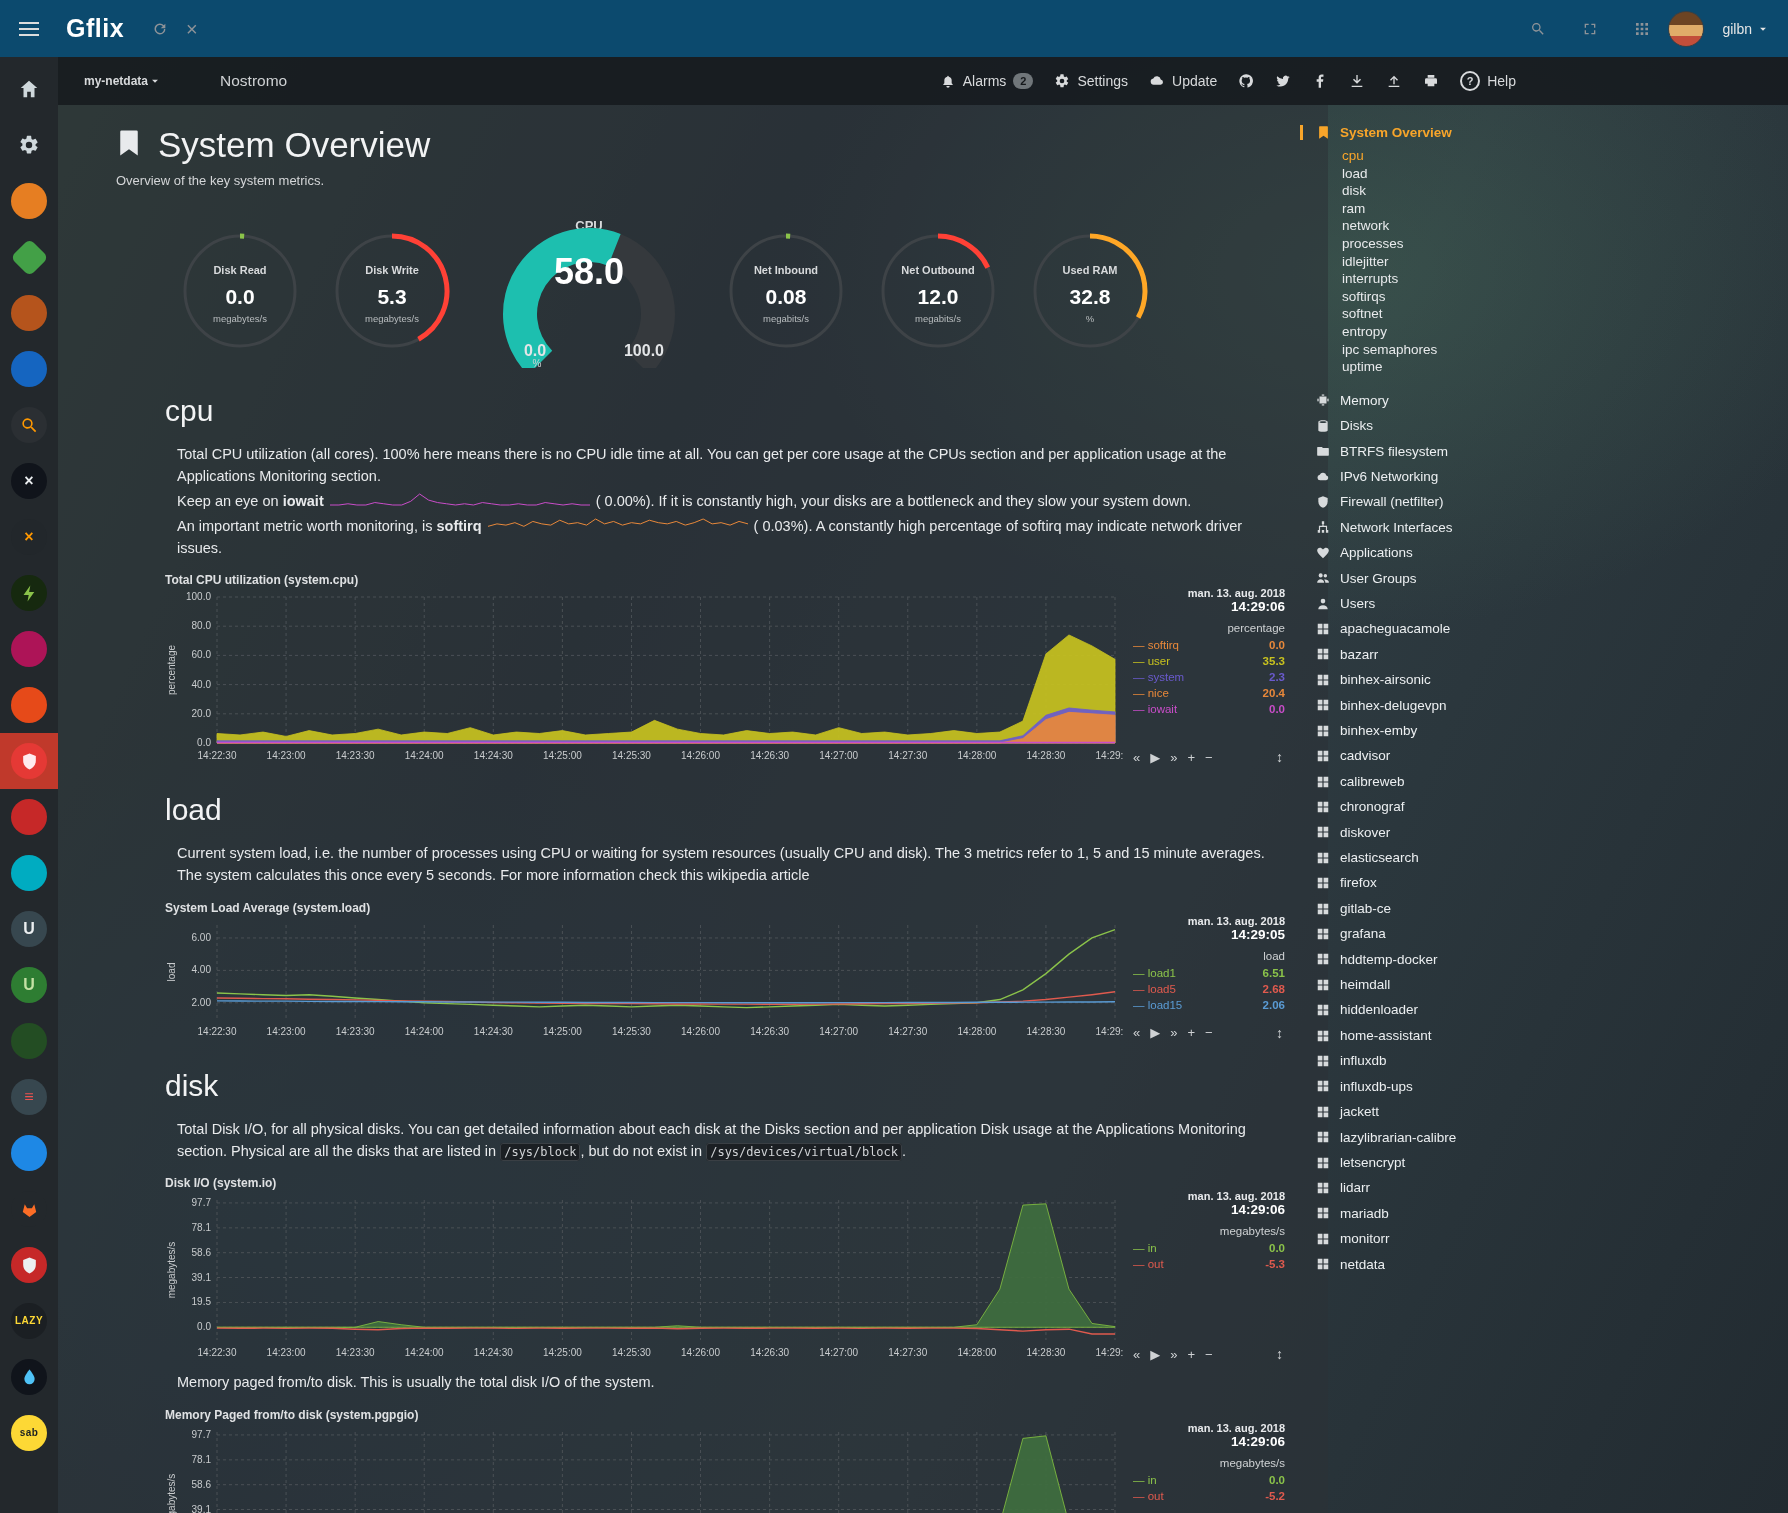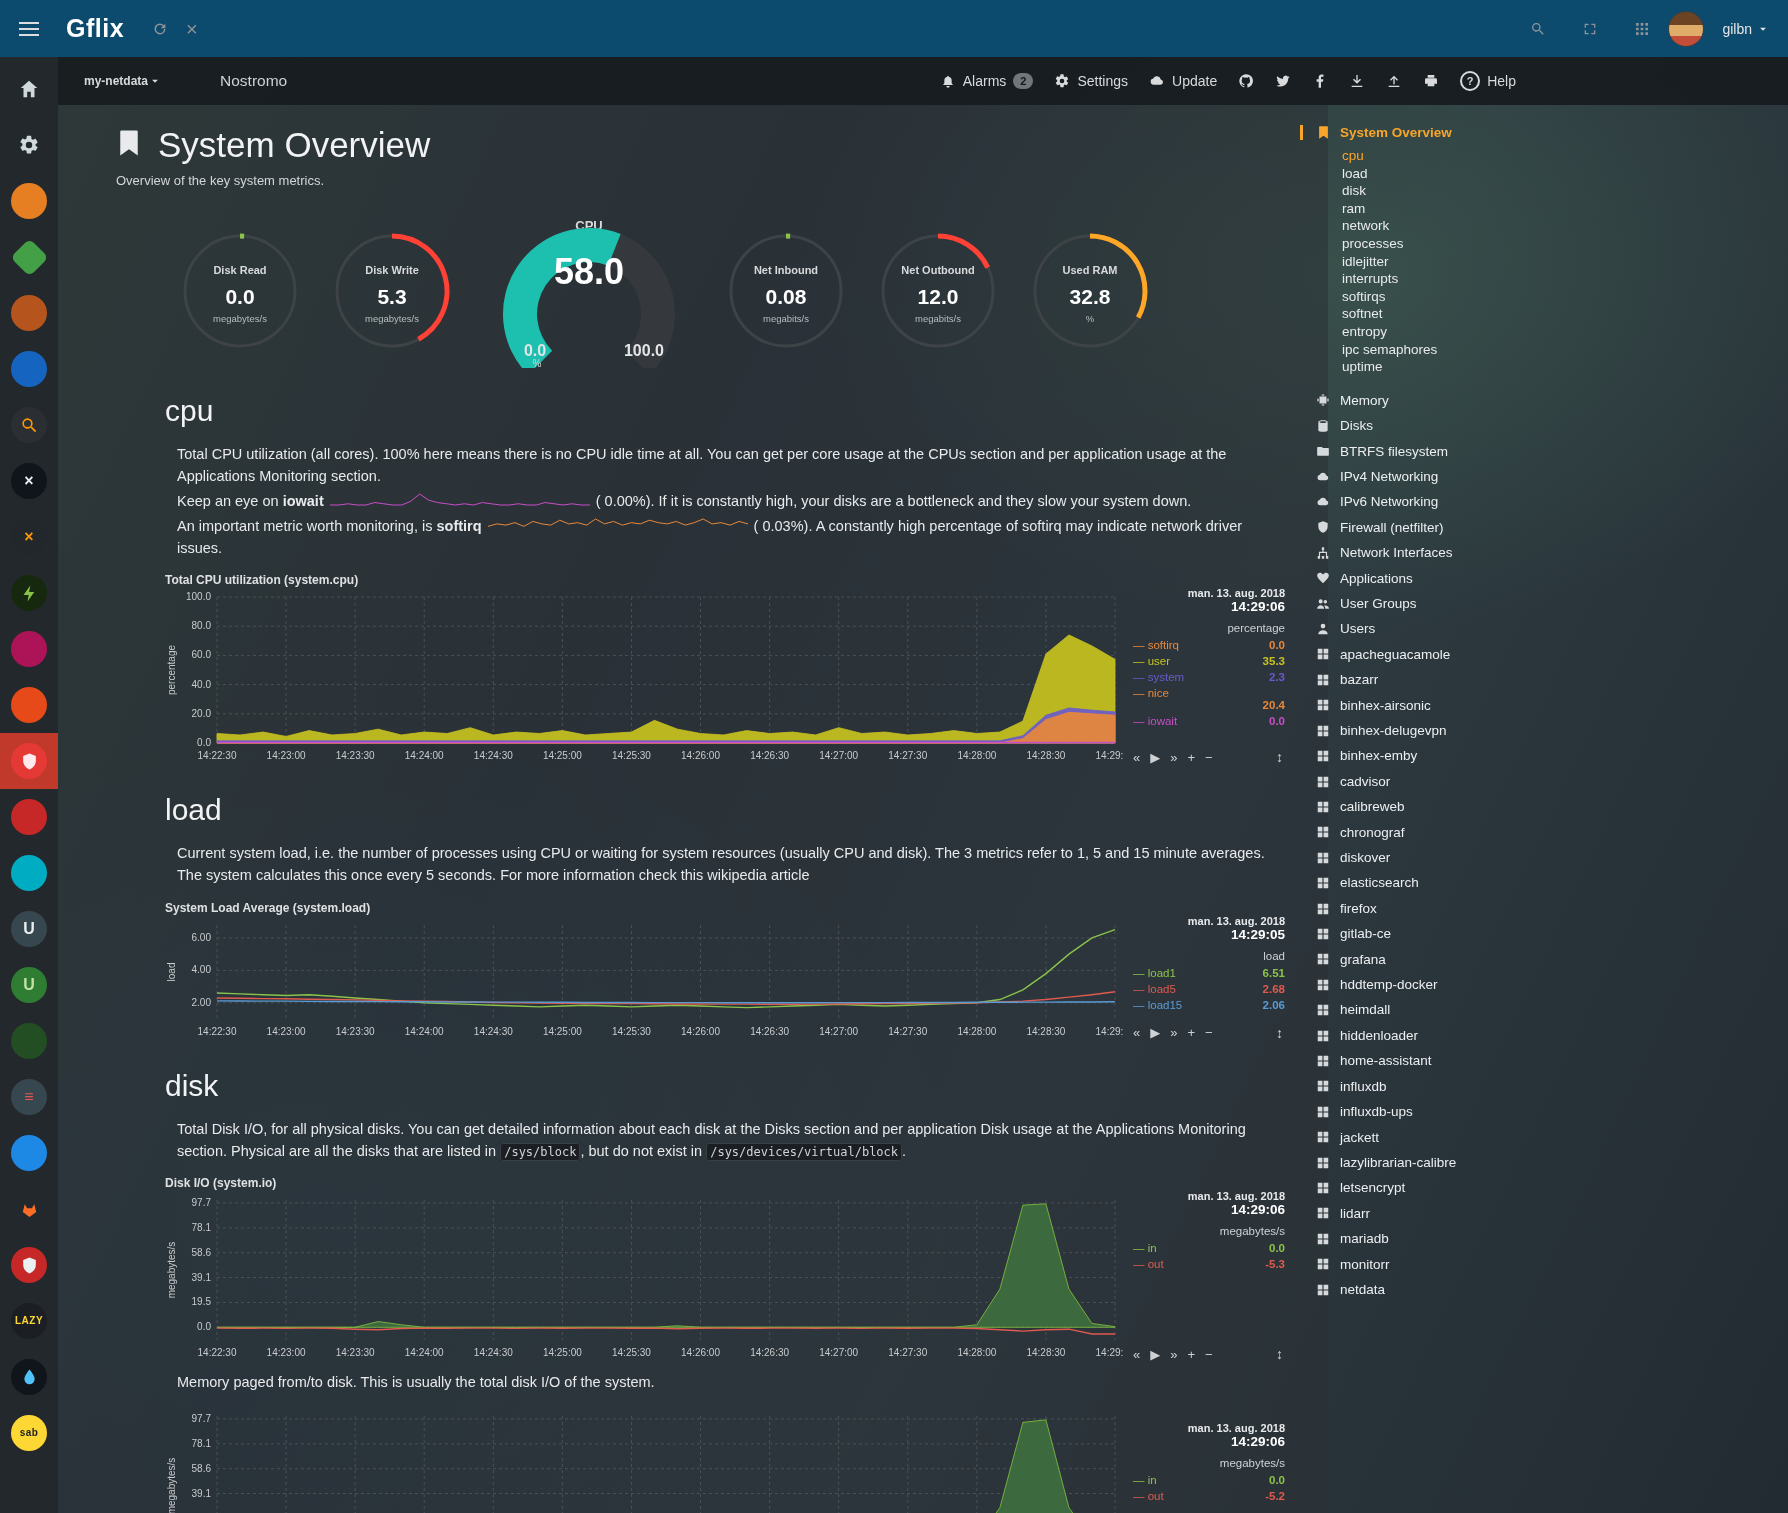--- a/index.html
+++ b/index.html
@@ -541,21 +541,21 @@
               <div class="legend-row">
                 <span class="nm" style="color: rgb(200, 194, 31);">— user</span>
                 <span class="vl" style="color: rgb(200, 194, 31);">35.3</span>
               </div>
               <div class="legend-row">
                 <span class="nm" style="color: rgb(106, 90, 205);">— system</span>
                 <span class="vl" style="color: rgb(106, 90, 205);">2.3</span>
               </div>
               <div class="legend-row">
                 <span class="nm" style="color: rgb(232, 136, 58);">— nice</span>
-                <span class="vl" style="color: rgb(232, 136, 58); margin-top: 12px;">20.4</span>
+                <span class="vl" style="color: rgb(232, 136, 58);">20.4</span>
               </div>
               <div class="legend-row">
                 <span class="nm" style="color: rgb(201, 77, 201);">— iowait</span>
                 <span class="vl" style="color: rgb(201, 77, 201);">0.0</span>
               </div>
               <div class="legend-tools">
                 <span class="tool">«</span>
                 <span class="tool">▶</span>
                 <span class="tool">»</span>
                 <span class="tool">+</span>
@@ -719,21 +719,21 @@
                 <span class="tool">−</span>
                 <span class="sp"></span>
                 <span class="resize">↕</span>
               </div>
             </div>
           </div>
         </div>
       <p class="desc">Memory paged from/to disk. This is usually the total disk I/O of the system.</p>
       <div>
           <div class="chart-block">
-            <div class="plot-col"><svg viewBox="0 0 958 170" width="958" height="170" class="plot">
+            <div class="plot-col"><div class="chart-title">Memory Paged from/to disk (system.pgpgio)</div><svg viewBox="0 0 958 170" width="958" height="170" class="plot">
                 <line x1="52" x2="950" y1="10.927272727272737" y2="10.927272727272737" class="grid"></line>
                 <text x="46" y="13.927272727272737" class="ytick">97.7</text>
                 <line x1="52" x2="950" y1="35.872727272727275" y2="35.872727272727275" class="grid"></line>
                 <text x="46" y="38.872727272727275" class="ytick">78.1</text>
                 <line x1="52" x2="950" y1="60.6909090909091" y2="60.6909090909091" class="grid"></line>
                 <text x="46" y="63.6909090909091" class="ytick">58.6</text>
                 <line x1="52" x2="950" y1="85.5090909090909" y2="85.5090909090909" class="grid"></line>
                 <text x="46" y="88.5090909090909" class="ytick">39.1</text>
                 <line x1="52" x2="950" y1="110.45454545454545" y2="110.45454545454545" class="grid"></line>
                 <text x="46" y="113.45454545454545" class="ytick">19.5</text>
@@ -827,26 +827,20 @@
     <div class="rs-item">
       <svg class="ic14">
         <use href="#i-folder"></use>
       </svg>
       <span>BTRFS filesystem</span>
     </div>
     <div class="rs-item">
       <svg class="ic14">
         <use href="#i-cloud"></use>
       </svg>
-      <span>IPv4 Networking</span>
-    </div>
-    <div class="rs-item">
-      <svg class="ic14">
-        <use href="#i-cloud"></use>
-      </svg>
       <span>IPv6 Networking</span>
     </div>
     <div class="rs-item">
       <svg class="ic14">
         <use href="#i-shield"></use>
       </svg>
       <span>Firewall (netfilter)</span>
     </div>
     <div class="rs-item">
       <svg class="ic14">

